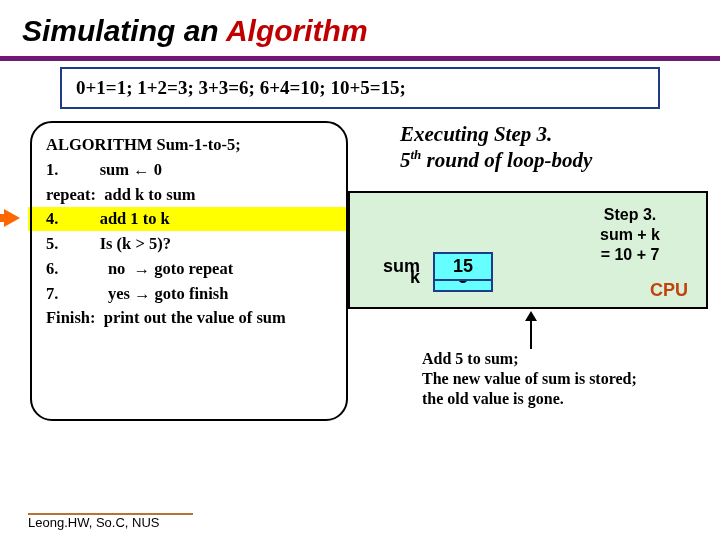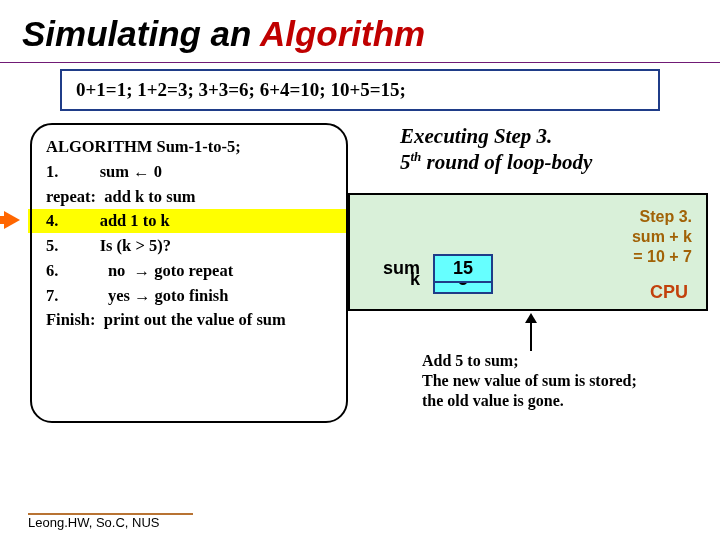--- a/index.html
+++ b/index.html
@@ -5,25 +5,25 @@
   * { box-sizing: border-box; margin: 0; padding: 0; }
   body {
     width: 720px;
     height: 540px;
     background: #fff;
     font-family: Arial, sans-serif;
     position: relative;
     overflow: hidden;
   }
   .title {
-    font-size: 35px;
+    font-size: 30px;
     font-weight: bold;
     font-style: italic;
     padding: 14px 0 8px 22px;
-    border-bottom: 1px solid #701a75;
+    border-bottom: 5px solid #701a75;
   }
   .title .accent { color: #c00000; }
   .formula-box {
     margin: 6px 60px 12px 60px;
     border: 2px solid #1f3c88;
     padding: 8px 14px;
     font-family: "Times New Roman", serif;
     font-size: 19px;
     font-weight: bold;
   }
@@ -109,22 +109,22 @@
   .kv.k { left: 24px; top: 22px; margin-top: 48px; }
   .kv.sum { left: 24px; top: 59px; }
   .step3 {
     position: absolute;
     right: 14px;
     top: 12px;
     width: 124px;
     font-family: Arial, sans-serif;
     font-weight: bold;
     font-size: 16px;
-    color: #a16207;
-    text-align: right;
+    color: #000000;
+    text-align: center;
     line-height: 1.25;
   }
   .cpu-label {
     position: absolute;
     right: 18px;
     bottom: 6px;
     color: #c2410c;
     font-weight: bold;
     font-size: 18px;
   }

